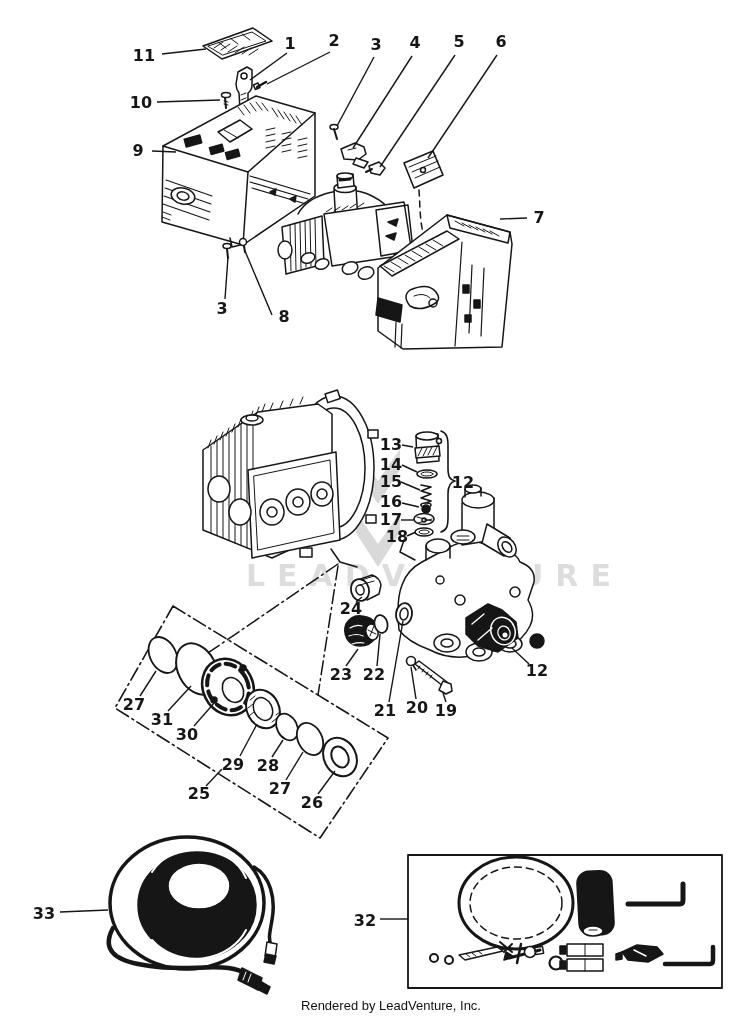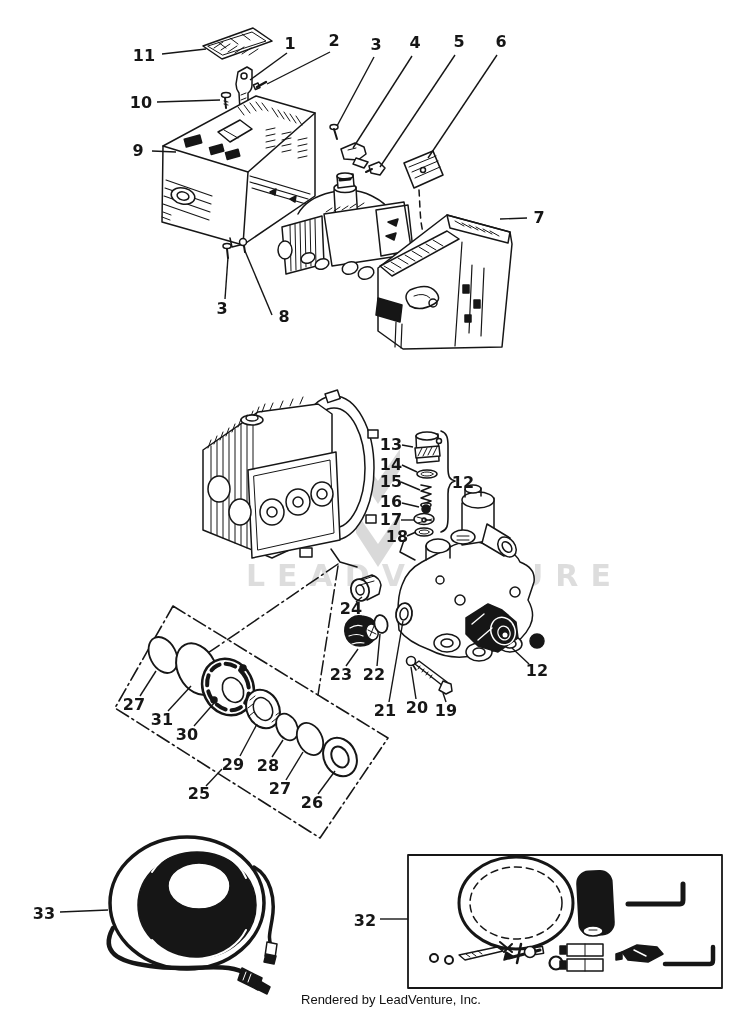--- a/index.html
+++ b/index.html
@@ -1,19 +1,19 @@
 <!DOCTYPE html>
 <html><head>
 <meta charset="utf-8">
 <style>
   html,body{margin:0;padding:0;background:#ffffff;}
   .page{position:relative;width:750px;height:1021px;background:#ffffff;overflow:hidden;
         font-family:"DejaVu Sans","Liberation Sans",sans-serif;}
   svg{position:absolute;left:0;top:0;}
-  .footer{position:absolute;left:0;right:0;bottom:14px;text-align:center;
+  .footer{position:absolute;left:0;right:0;bottom:8px;text-align:center;
           font-size:13px;color:#111;font-family:"Liberation Sans",sans-serif;margin-left:32px;}
   text.callout{font-family:"DejaVu Sans",sans-serif;font-size:16px;font-weight:700;fill:#161616;}
   text.wm{font-family:"DejaVu Sans",sans-serif;font-weight:700;font-size:30px;letter-spacing:12px;
           fill:#000;opacity:0.13;}
 </style>
 </head>
 <body>
 
 <div class="page">
 <svg width="750" height="1021" viewBox="0 0 750 1021">

